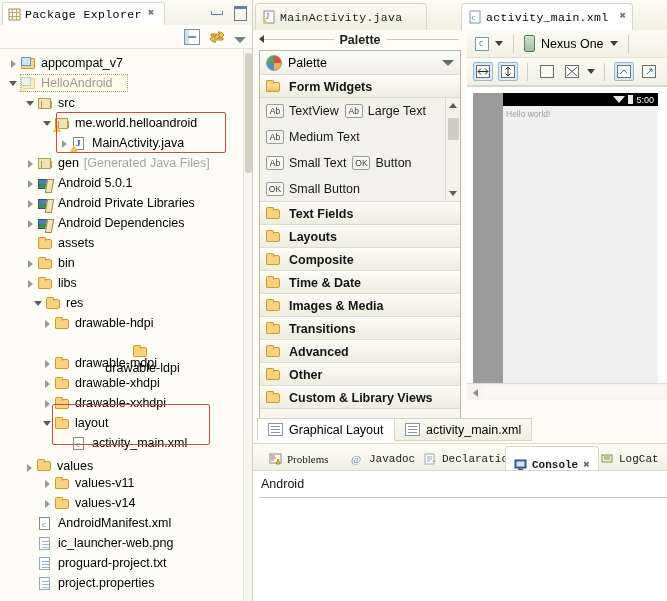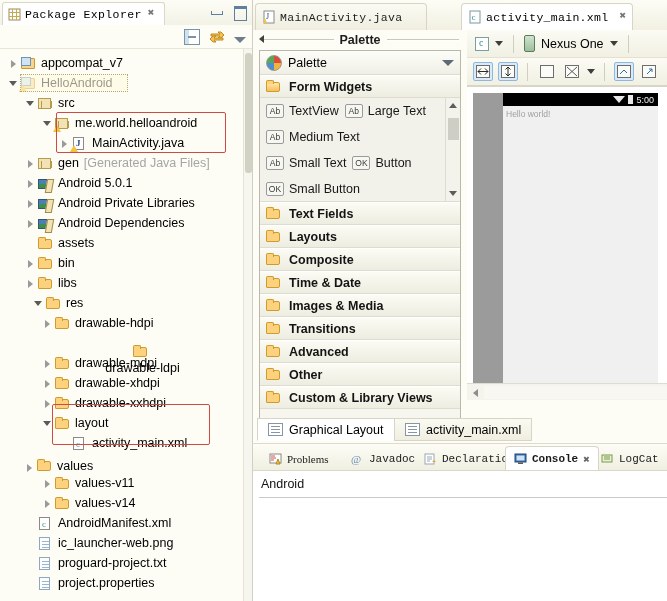--- a/index.html
+++ b/index.html
@@ -201,21 +201,21 @@
   .h-scroll { position:absolute; left:0; right:0; bottom:0; height:17px; background:#f4f3ec; border-top:1px solid #dedcd0;}
   .h-scroll .lt { position:absolute; left:6px; top:5px; width:0;height:0;border-top:4px solid transparent;border-bottom:4px solid transparent;border-right:5px solid #8d8d8d;}
   .h-scroll .track { position:absolute; left:17px; right:0; top:2px; height:13px; background:#f8f7f1; }
 
   
   #console { position:absolute; left:253px; top:443px; right:0; bottom:0; background:#fdfdf6; }
   .con-tabbar { position:relative; height:27px; background:linear-gradient(#fdfdf6,#f0efe1);
     border-top:1px solid #dcdbcd; }
   .con-tab { position:absolute; top:2px; height:25px; display:flex; align-items:center; gap:5px;
     padding:0 8px; font-family:"Liberation Mono", monospace; font-size:11px; color:#1a1a1a; }
-  .con-tab.active { background:#ffffff; border:1px solid #d7d6c6; border-bottom:none; border-radius:4px 4px 0 0; font-weight:bold;}
+  .con-tab.active { background:#ffffff; border:1px solid #d7d6c6; border-bottom:none; border-radius:4px 4px 0 0; font-weight:bold;align-items:flex-end;}
   .con-tab .cico { width:13px; height:12px; }
   .con-body { position:absolute; left:0; right:0; top:27px; bottom:0; background:#ffffff; border-top:1px solid #d9d8ca;}
   .con-body .line { padding:6px 0 0 8px; font-size:12.5px; color:#111; }
   .con-body .rule { position:absolute; left:6px; right:0; top:26px; height:1px; background:#c9c9c9;}
 </style>
 </head>
 <body>
 
 <div id="root">
 

